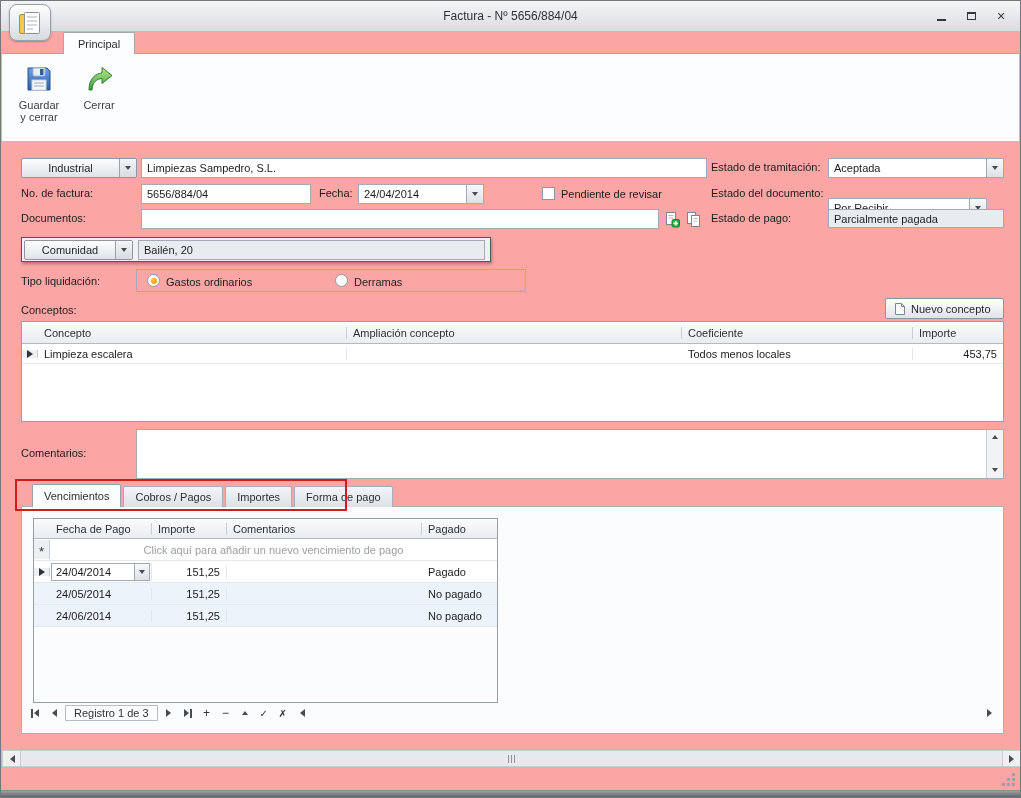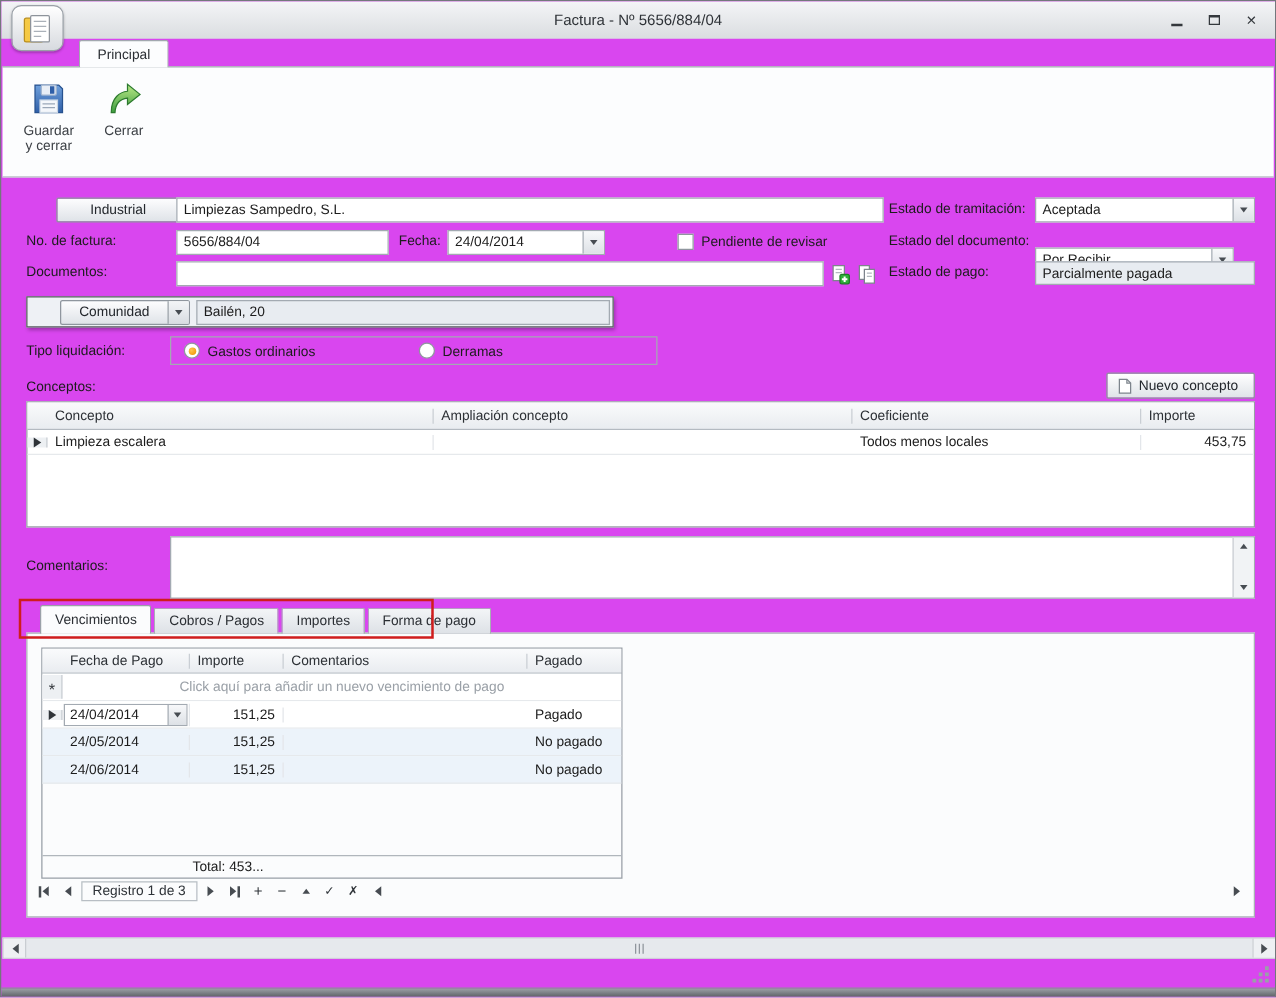--- a/index.html
+++ b/index.html
@@ -1,19 +1,19 @@
 <!DOCTYPE html>
 <html><head>
 <meta charset="utf-8">
 <style>
   * { margin:0; padding:0; box-sizing:border-box; }
   html,body { background:#ffffff; }
   body { font-family:"Liberation Sans", sans-serif; font-size:11px; color:#1c1c1c; }
 
-  .window { position:relative; width:1021px; height:798px; background:#d946ef;
+  .window { position:relative; width:1021px; height:798px; background:#fca5a5;
             border:1px solid #73777c; overflow:hidden; }
 
   
   .titlebar { position:absolute; left:0; top:0; right:0; height:30px;
               background:linear-gradient(#f4f5f7,#dadde0); }
   .title { position:absolute; left:0; right:0; top:8px; text-align:center;
            font-size:12px; color:#2e3237; }
   .win-controls { position:absolute; right:10px; top:7px; display:flex; gap:12px; }
   .winbtn { width:18px; height:16px; display:flex; align-items:center; justify-content:center;
             color:#34383d; cursor:default; }
@@ -50,21 +50,21 @@
          background:linear-gradient(#f7f8fa,#dde1e6); border-left:1px solid #a3aab2;
          display:flex; align-items:center; justify-content:center; }
   .tri-d { width:0; height:0; border:4px solid transparent; border-top:5px solid #474c52; margin-top:4px; }
   .tri-u { width:0; height:0; border:4px solid transparent; border-bottom:5px solid #474c52; margin-bottom:4px; }
   .tri-l { width:0; height:0; border:4px solid transparent; border-right:5px solid #474c52; margin-left:-3px; }
   .tri-r { width:0; height:0; border:4px solid transparent; border-left:5px solid #474c52; margin-right:-3px; }
   .tri-sm.tri-d { border-width:3px; border-top-width:4px; margin-top:3px; }
 
   .btn-combo { position:absolute; display:flex; align-items:stretch;
                background:linear-gradient(#fdfdfe,#dfe3e8); border:1px solid #8f969e;
-               border-radius:2px;margin-left:24px; }
+               border-radius:2px; }
   .btn-combo .bct { flex:1; display:flex; align-items:center; justify-content:center; color:#23272c; }
   .btn-combo .ddb { border-left:1px solid #9aa1a8; background:linear-gradient(#f3f5f7,#d8dce1); }
 
   .checkbox { position:absolute; width:13px; height:13px; background:#fff; border:1px solid #8f969e; }
 
   .radio { width:13px; height:13px; border-radius:50%; background:#fff; border:1px solid #8f969e;
            display:inline-flex; align-items:center; justify-content:center; }
   .radio.sel::after { content:""; width:6px; height:6px; border-radius:50%;
                       background:radial-gradient(circle at 35% 35%, #ffc64d, #ef8e00); }
 
@@ -387,24 +387,20 @@
       <div class="g-c" style="flex:1; border-right:none;">No pagado</div>
     </div>
     <div class="g-row g-data alt" style="height:22px;">
       <div class="g-ind"></div>
       <div class="g-c" style="width:102px;">24/06/2014</div>
       <div class="g-c num" style="width:75px;">151,25</div>
       <div class="g-c" style="width:195px;"></div>
       <div class="g-c" style="flex:1; border-right:none;">No pagado</div>
     </div>
 
-    <div style="position:absolute; left:0; right:0; bottom:0; height:18px; border-top:1px solid #b0b6bc;
-                display:flex; align-items:center;">
-      <span style="margin-left:120px;">Total: 453...</span>
-    </div>
   </div>
 
   <div class="navbar" style="left:26px; top:703px; width:971px; height:18px;">
     <div class="nav-btn">
         <span class="vbar"></span>
         <i class="tri-l"></i>
       </div>
     <div class="nav-btn">
         <i class="tri-l"></i>
       </div>

